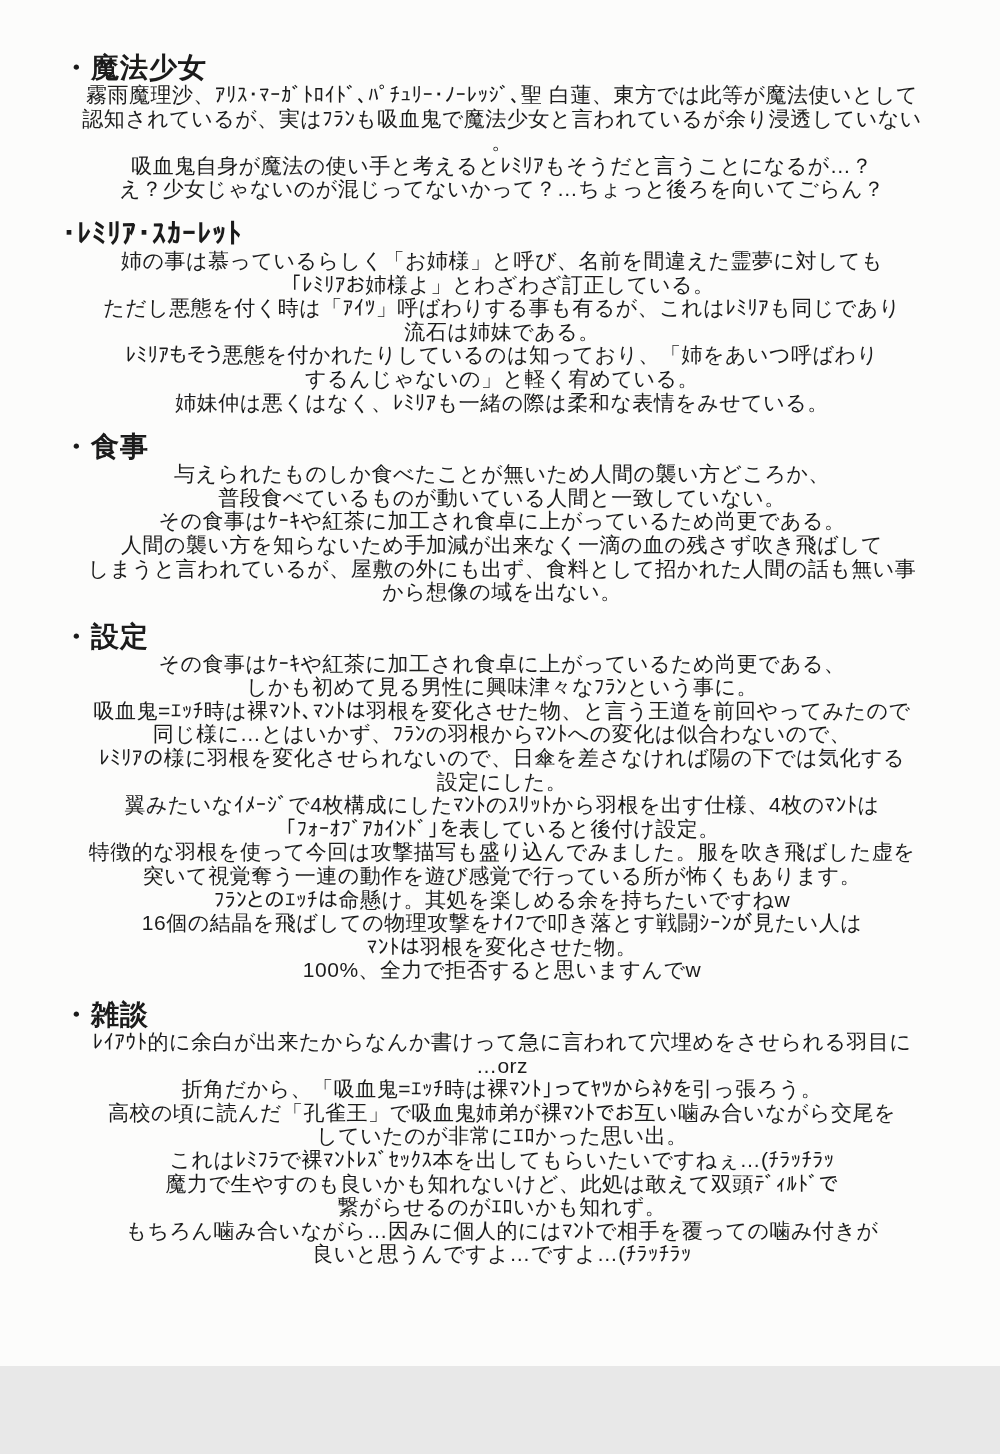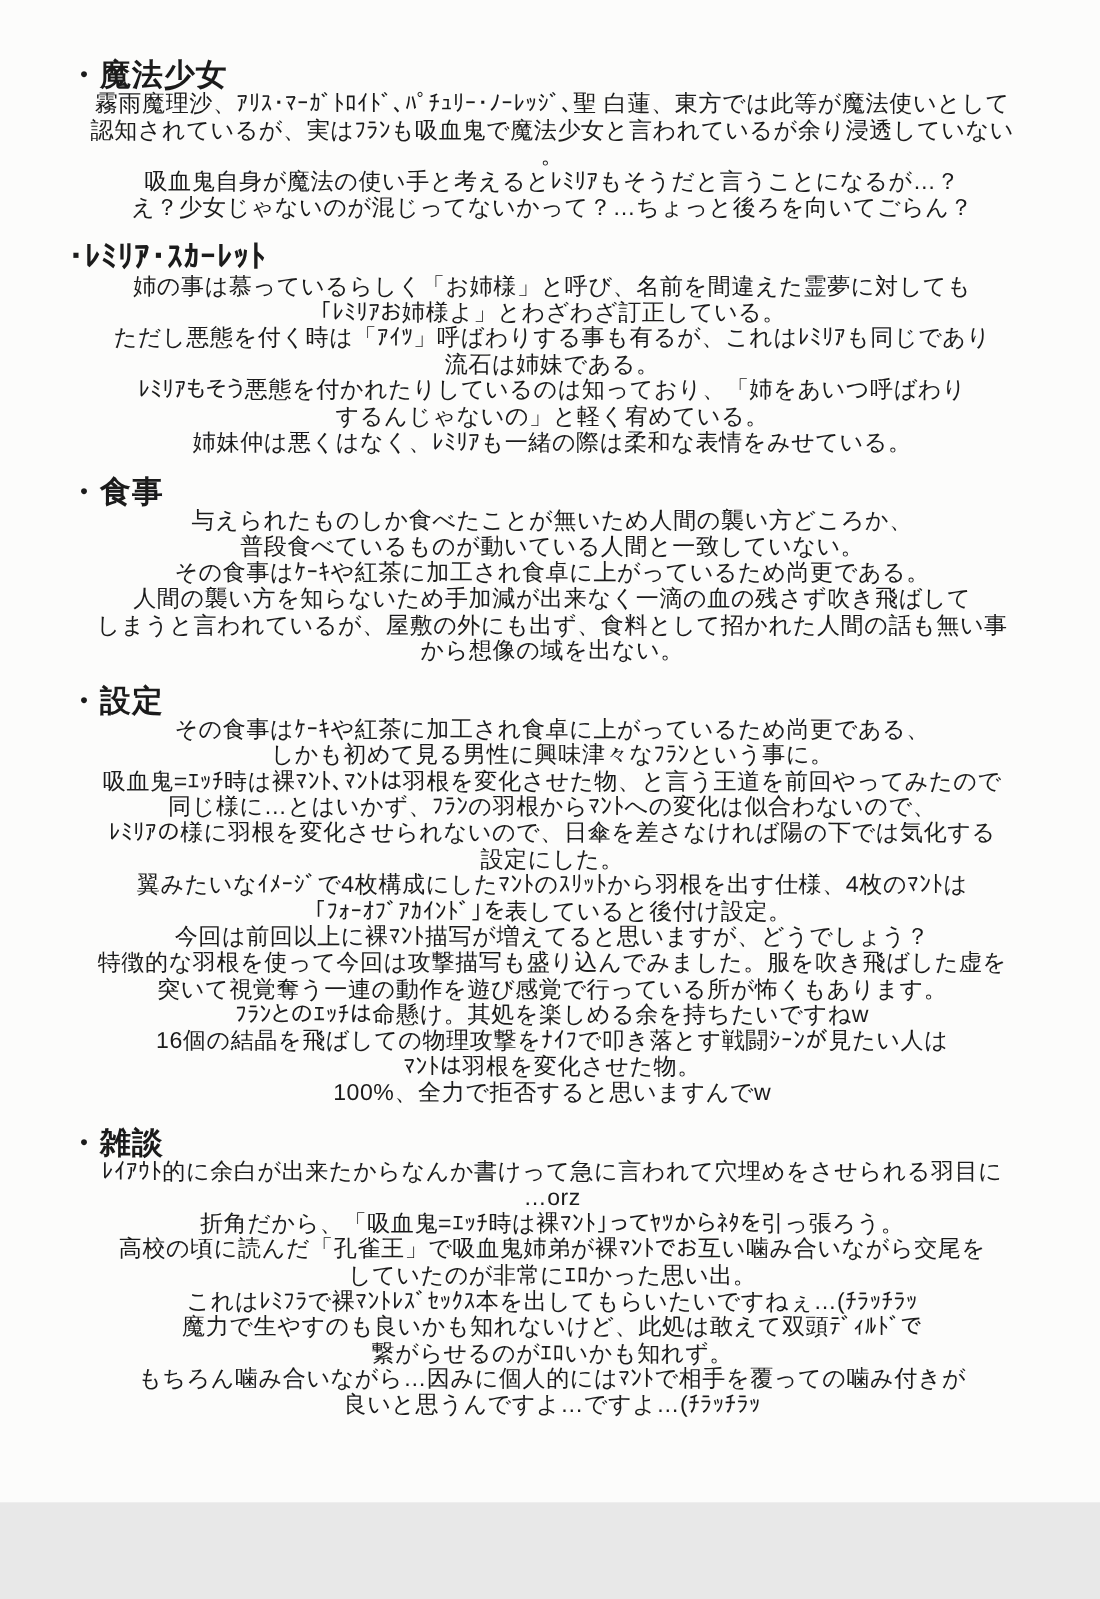--- a/index.html
+++ b/index.html
@@ -72,21 +72,20 @@
     <section class="section">
       <div class="heading">・設定</div>
       <div class="line">その食事はｹｰｷや紅茶に加工され食卓に上がっているため尚更である、</div>
       <div class="line">しかも初めて見る男性に興味津々なﾌﾗﾝという事に。</div>
       <div class="line">吸血鬼=ｴｯﾁ時は裸ﾏﾝﾄ、ﾏﾝﾄは羽根を変化させた物、と言う王道を前回やってみたので</div>
       <div class="line">同じ様に…とはいかず、ﾌﾗﾝの羽根からﾏﾝﾄへの変化は似合わないので、</div>
       <div class="line">ﾚﾐﾘｱの様に羽根を変化させられないので、日傘を差さなければ陽の下では気化する</div>
       <div class="line">設定にした。</div>
       <div class="line">翼みたいなｲﾒｰｼﾞで4枚構成にしたﾏﾝﾄのｽﾘｯﾄから羽根を出す仕様、4枚のﾏﾝﾄは</div>
       <div class="line">「ﾌｫｰｵﾌﾞｱｶｲﾝﾄﾞ」を表していると後付け設定。</div>
-      <div class="line">今回は前回以上に裸ﾏﾝﾄ描写が増えてると思いますが、どうでしょう？</div>
       <div class="line">特徴的な羽根を使って今回は攻撃描写も盛り込んでみました。服を吹き飛ばした虚を</div>
       <div class="line">突いて視覚奪う一連の動作を遊び感覚で行っている所が怖くもあります。</div>
       <div class="line">ﾌﾗﾝとのｴｯﾁは命懸け。其処を楽しめる余を持ちたいですねw</div>
       <div class="line">16個の結晶を飛ばしての物理攻撃をﾅｲﾌで叩き落とす戦闘ｼｰﾝが見たい人は</div>
       <div class="line">ﾏﾝﾄは羽根を変化させた物。</div>
       <div class="line">100%、全力で拒否すると思いますんでw</div>
     </section>
     <section class="section">
       <div class="heading">・雑談</div>
       <div class="line">ﾚｲｱｳﾄ的に余白が出来たからなんか書けって急に言われて穴埋めをさせられる羽目に</div>

